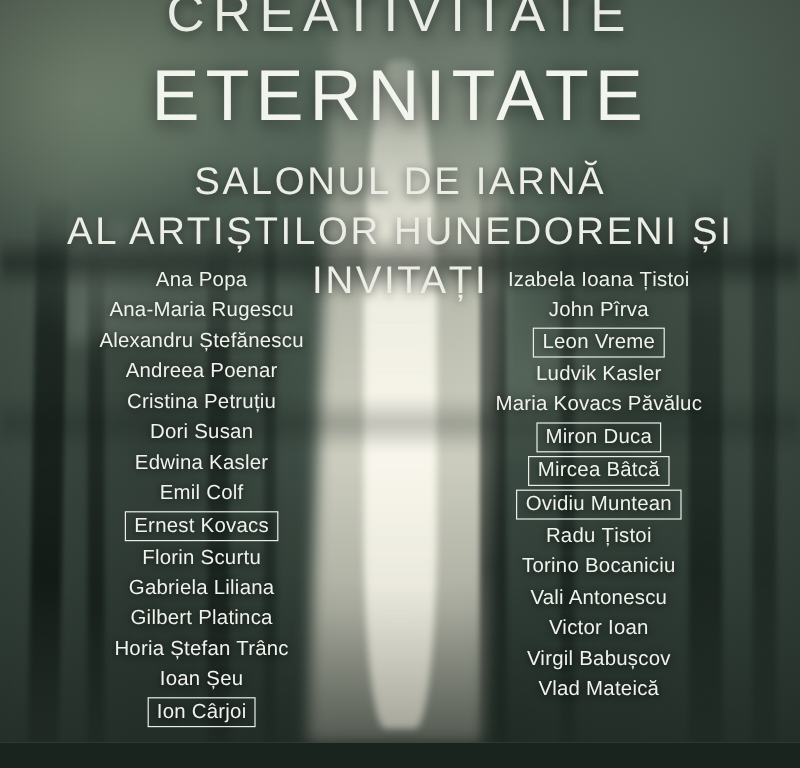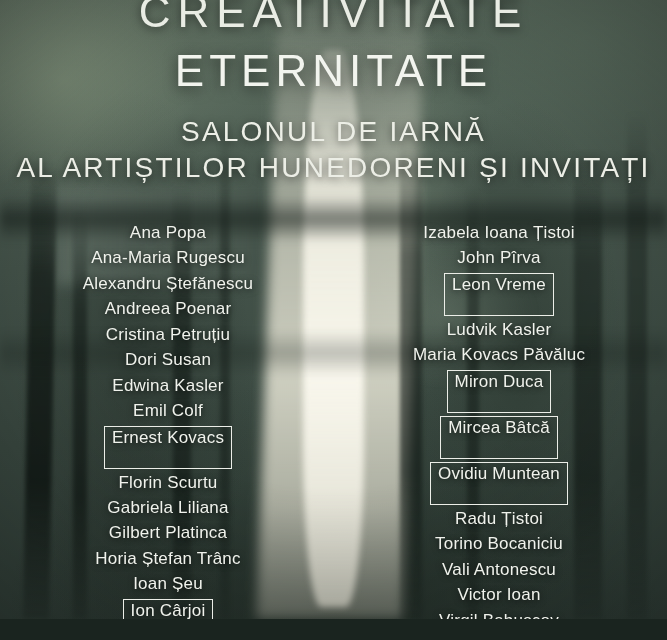--- a/index.html
+++ b/index.html
@@ -124,31 +124,31 @@
   .title-1 {
     font-size: 44px;
     letter-spacing: 7px;
     font-weight: 400;
     line-height: 1;
     color: #e9ece4;
     text-shadow: 0 2px 10px rgba(0,0,0,0.55);
     margin: 0;
   }
   .title-2 {
-    font-size: 44px;
+    font-size: 60px;
     letter-spacing: 5px;
     font-weight: 400;
     line-height: 1.05;
     margin: 14px 0 0 0;
     color: #f2f4ee;
     text-shadow: 0 3px 14px rgba(0,0,0,0.6);
   }
   .subtitle {
     margin: 20px 0 11px 0;
-    font-size: 28px;
+    font-size: 32px;
     letter-spacing: 2.2px;
     line-height: 1.28;
     color: #eceee6;
     text-shadow: 0 2px 9px rgba(0,0,0,0.6);
   }
 
   
   .names {
     position: absolute;
     top: 222px;
@@ -169,21 +169,21 @@
     font-size: 17px;
     line-height: 1.32;
     color: #f0f2ec;
     letter-spacing: 0.2px;
     text-shadow: 0 1px 6px rgba(0,0,0,0.65);
     white-space: nowrap;
     padding: 0 2px;
   }
   .name.boxed {
     border: 1.6px solid #eceee8;
-    padding: 1px 7px 20px 7px;
+    padding: 1px 7px 2px 7px;
     line-height: 1.18;
   }
 </style>
 </head>
 <body>
 
 <div id="poster">
 
   <div class="bg bg-base"></div>
   <div class="bg bg-wash-a"></div>

